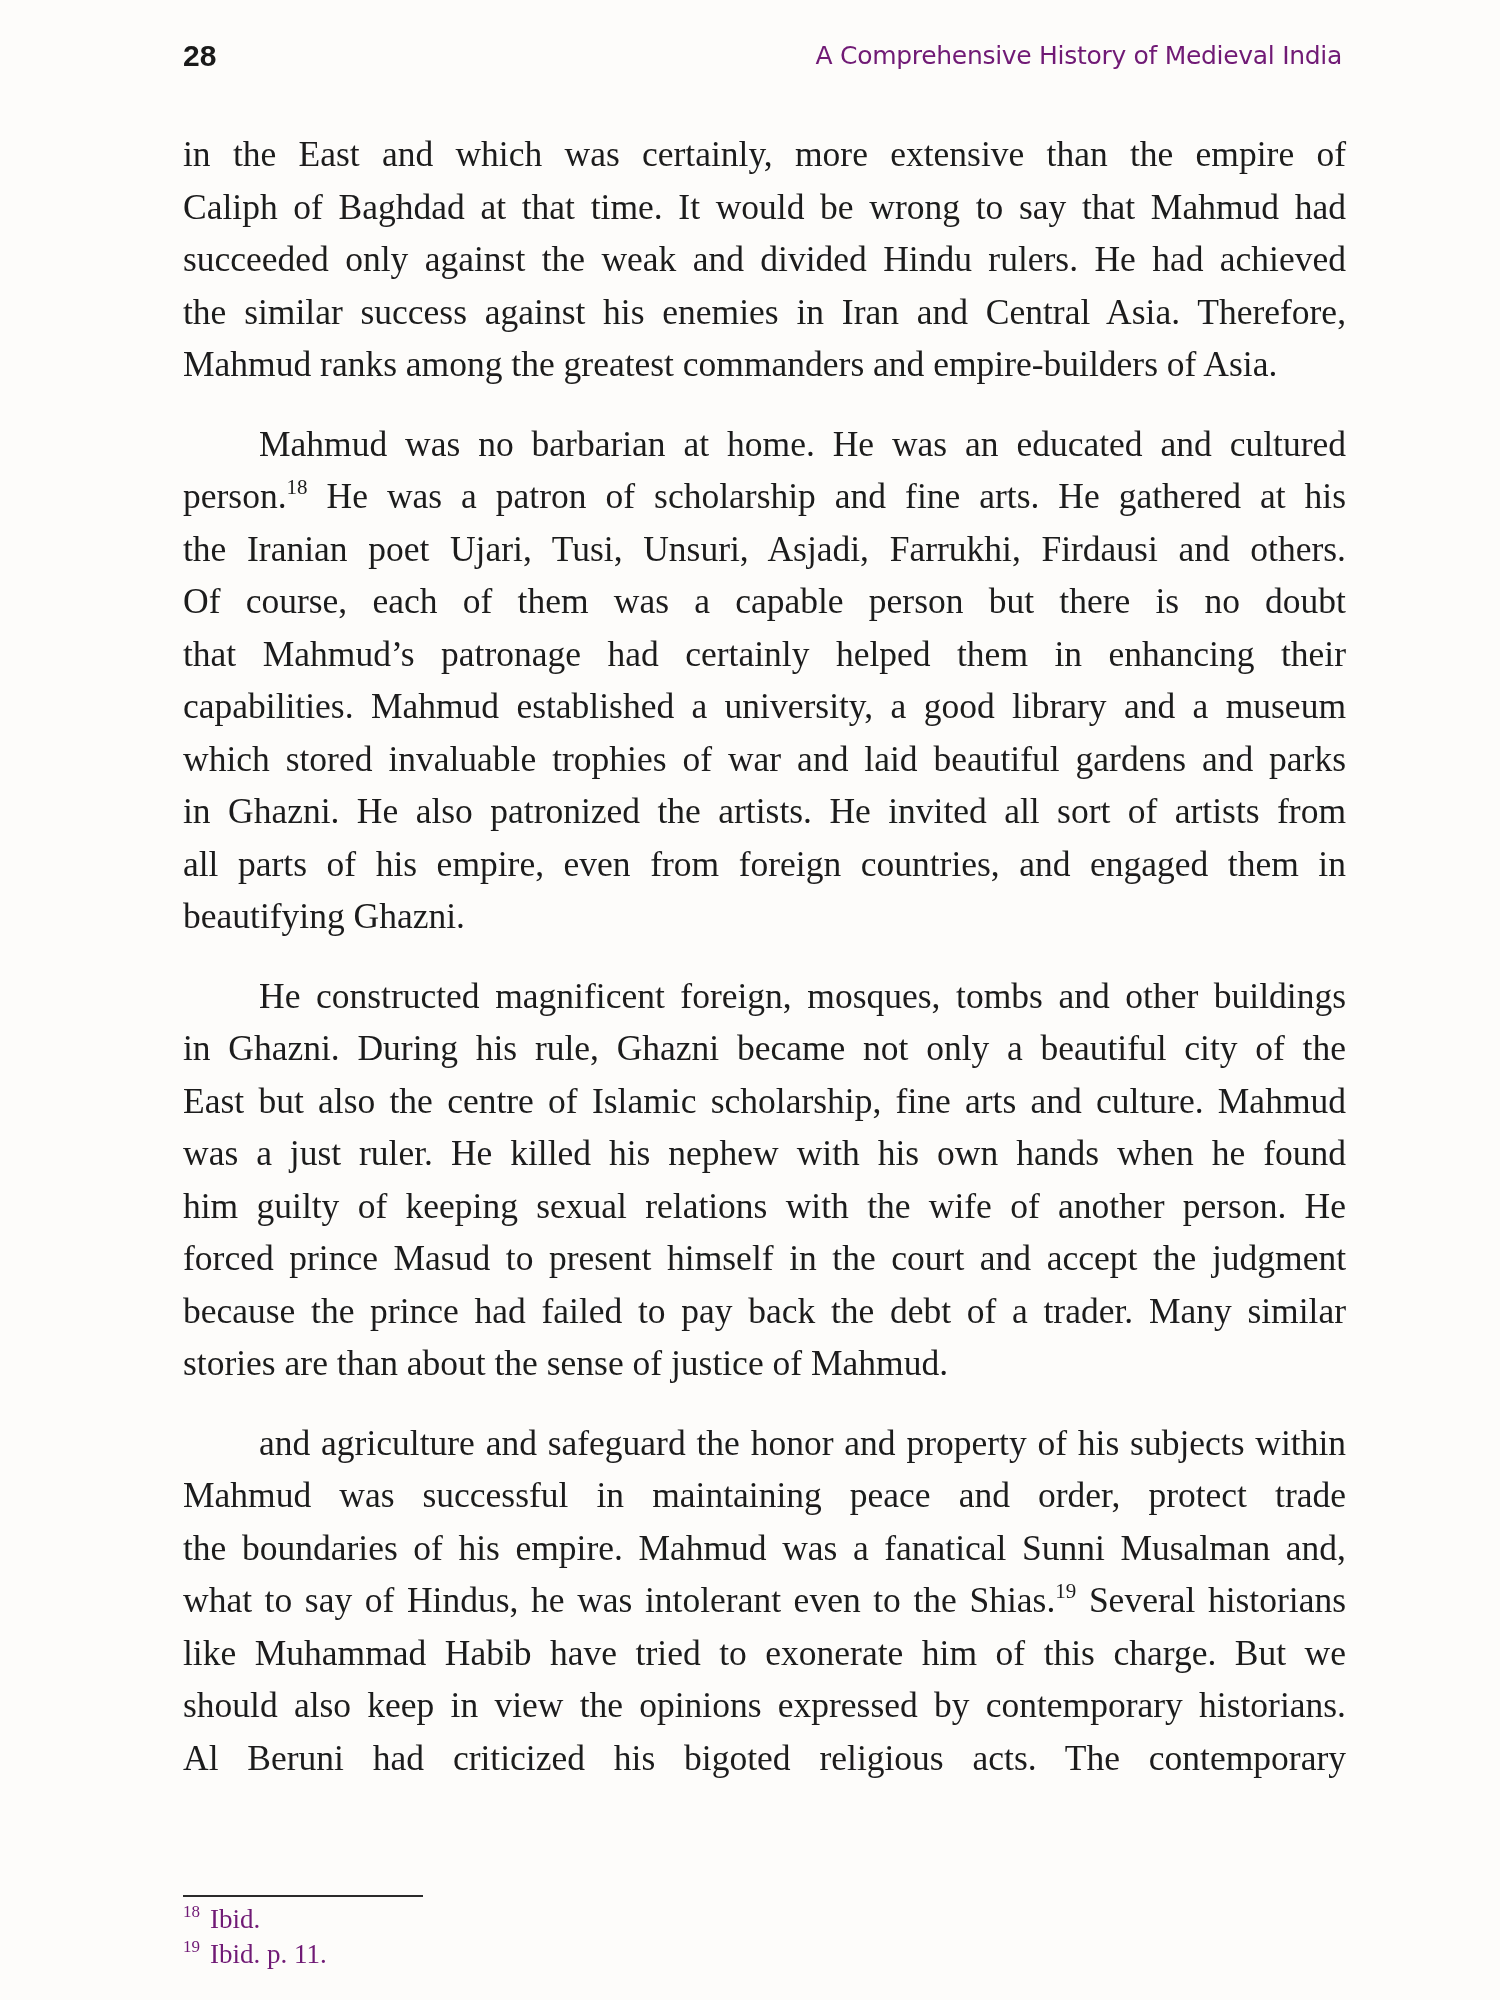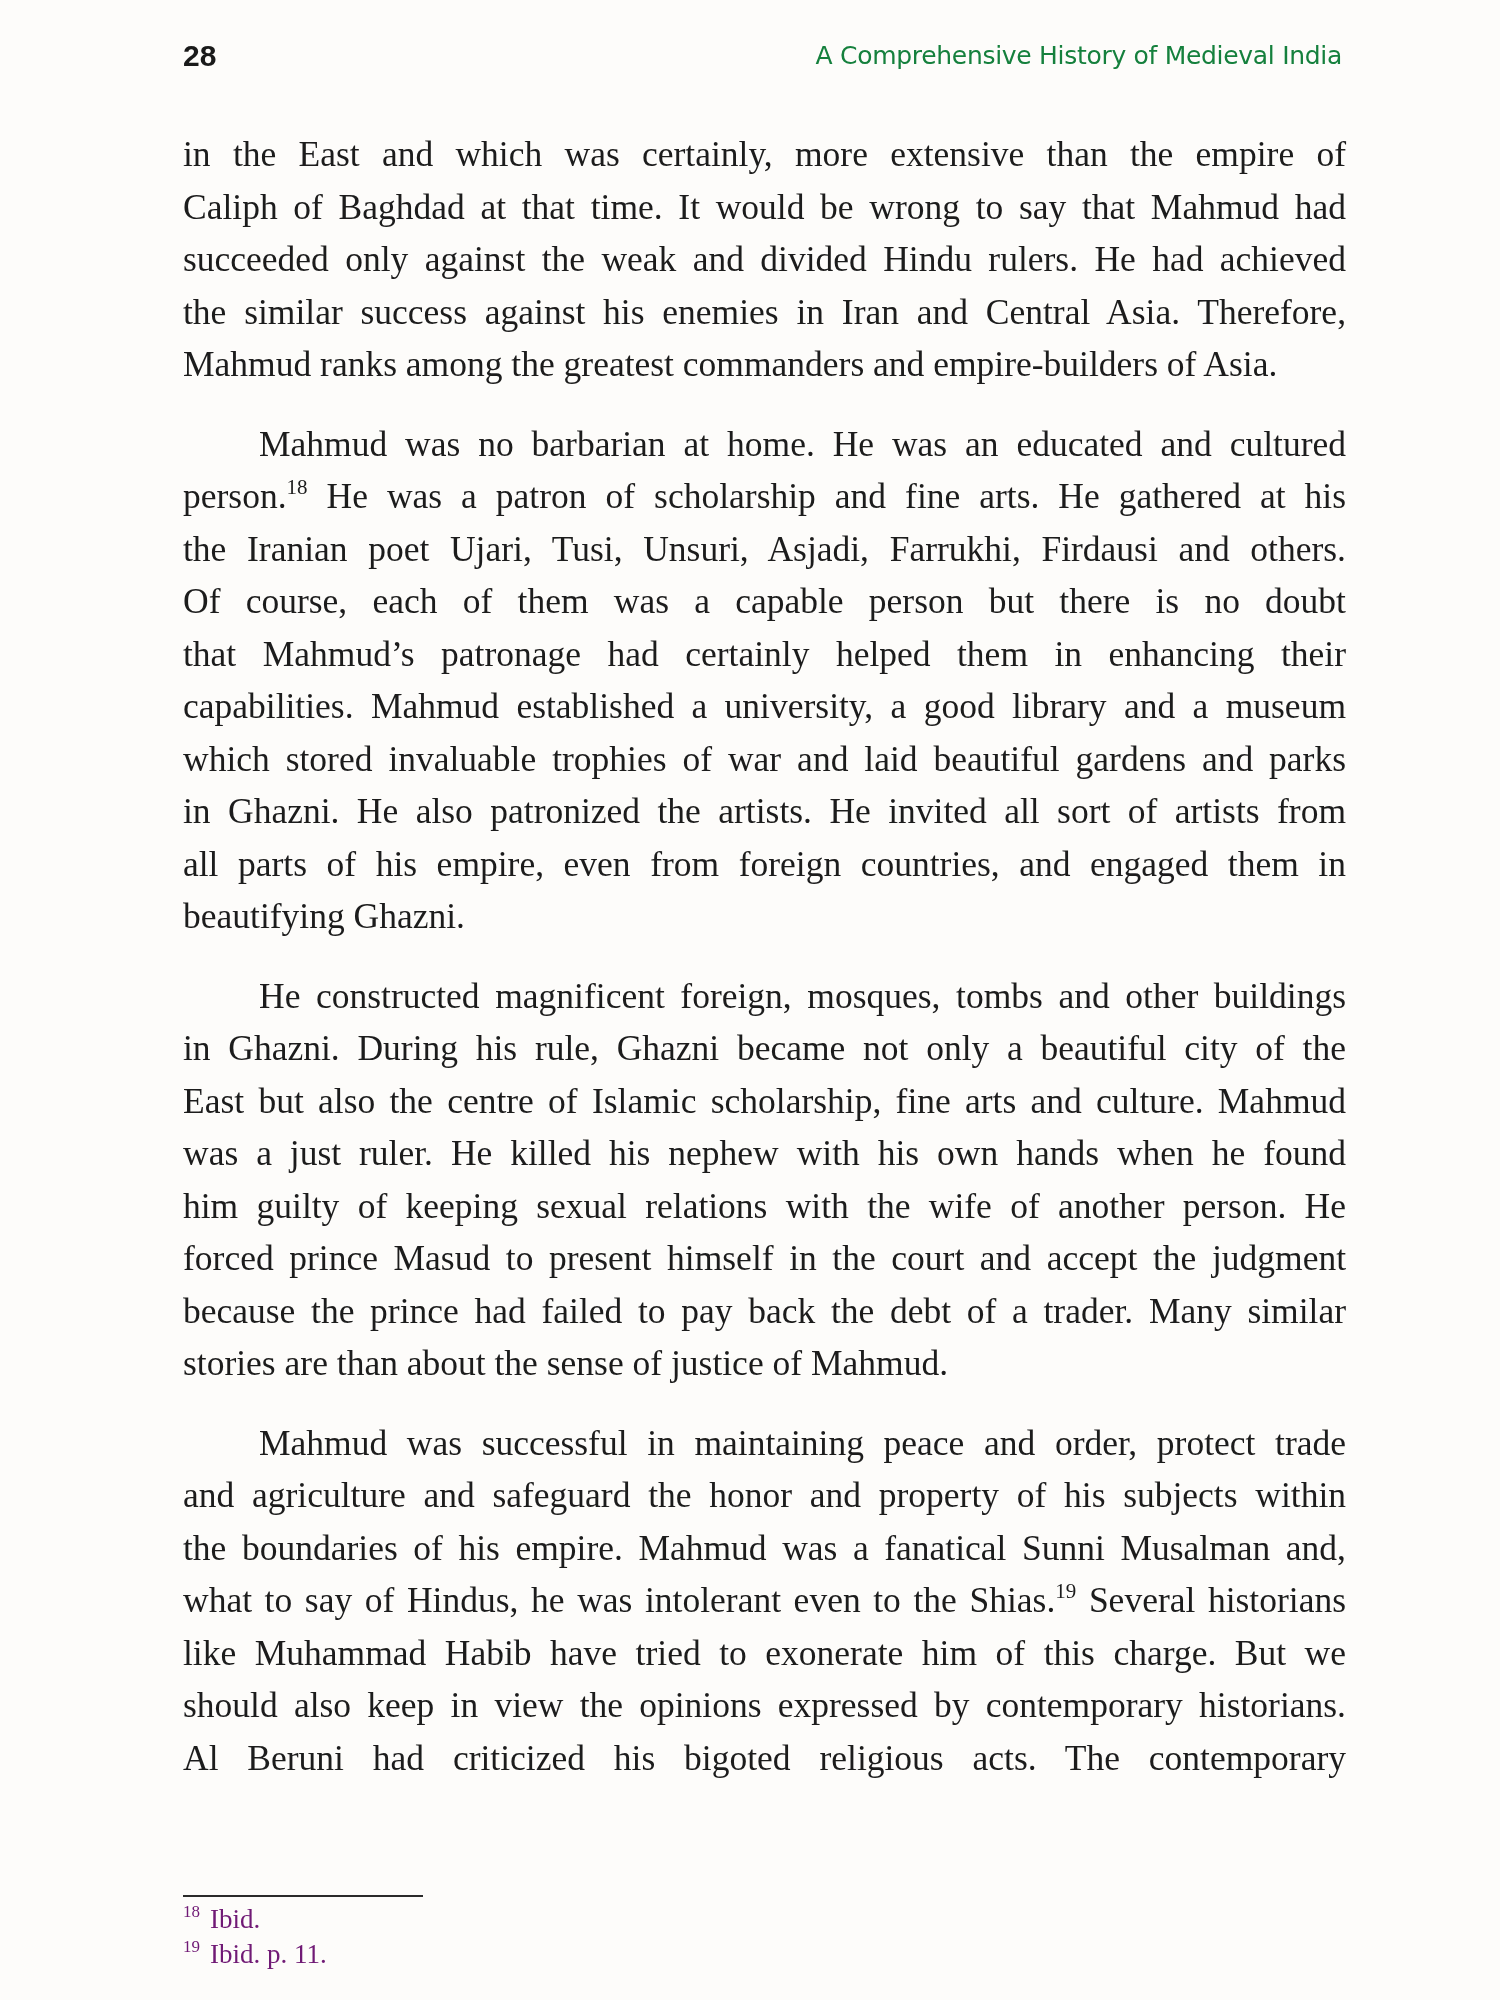--- a/index.html
+++ b/index.html
@@ -13,21 +13,21 @@
   .page { position: absolute; left: 0; top: 0; width: 1500px; height: 2000px; border-radius: 21px; }
   .header { position: absolute; left: 183px; right: 158px; top: 36px; height: 40px; }
   .page-number {
     position: absolute; left: 0; top: 0;
     font-family: "Liberation Sans", sans-serif;
     font-weight: bold; font-size: 30px; line-height: 40px; color: #1a1a1a;
   }
   .running-title {
     position: absolute; right: 0; top: 0;
     font-family: "DejaVu Sans", sans-serif;
-    font-size: 25px; line-height: 40px; color: #15803d;
+    font-size: 25px; line-height: 40px; color: #701a75;
     letter-spacing: -0.3px;
   }
   .body-text {
     position: absolute; left: 183px; top: 128px; width: 1163px;
     font-family: "Liberation Serif", serif;
     font-size: 35.5px; line-height: 52.5px; color: #1c1c1c;
   }
   .body-text p {
     margin: 0 0 27px 0;
     text-indent: 0;
@@ -83,22 +83,22 @@
         <span class="line">He constructed magnificent foreign, mosques, tombs and other buildings</span>
         <span class="line">in Ghazni. During his rule, Ghazni became not only a beautiful city of the</span>
         <span class="line">East but also the centre of Islamic scholarship, fine arts and culture. Mahmud</span>
         <span class="line">was a just ruler. He killed his nephew with his own hands when he found</span>
         <span class="line">him guilty of keeping sexual relations with the wife of another person. He</span>
         <span class="line">forced prince Masud to present himself in the court and accept the judgment</span>
         <span class="line">because the prince had failed to pay back the debt of a trader. Many similar</span>
         <span class="line last">stories are than about the sense of justice of Mahmud.</span>
       </p>
       <p class="indent">
+        <span class="line">and agriculture and safeguard the honor and property of his subjects within</span>
         <span class="line">Mahmud was successful in maintaining peace and order, protect trade</span>
-        <span class="line">and agriculture and safeguard the honor and property of his subjects within</span>
         <span class="line">the boundaries of his empire. Mahmud was a fanatical Sunni Musalman and,</span>
         <span class="line">what to say of Hindus, he was intolerant even to the Shias.<sup>19</sup> Several historians</span>
         <span class="line">like Muhammad Habib have tried to exonerate him of this charge. But we</span>
         <span class="line">should also keep in view the opinions expressed by contemporary historians.</span>
         <span class="line">Al Beruni had criticized his bigoted religious acts. The contemporary</span>
       </p>
     </div>
 
   <div class="footnote-rule"></div>
   <div class="footnotes" id="footnotes">

